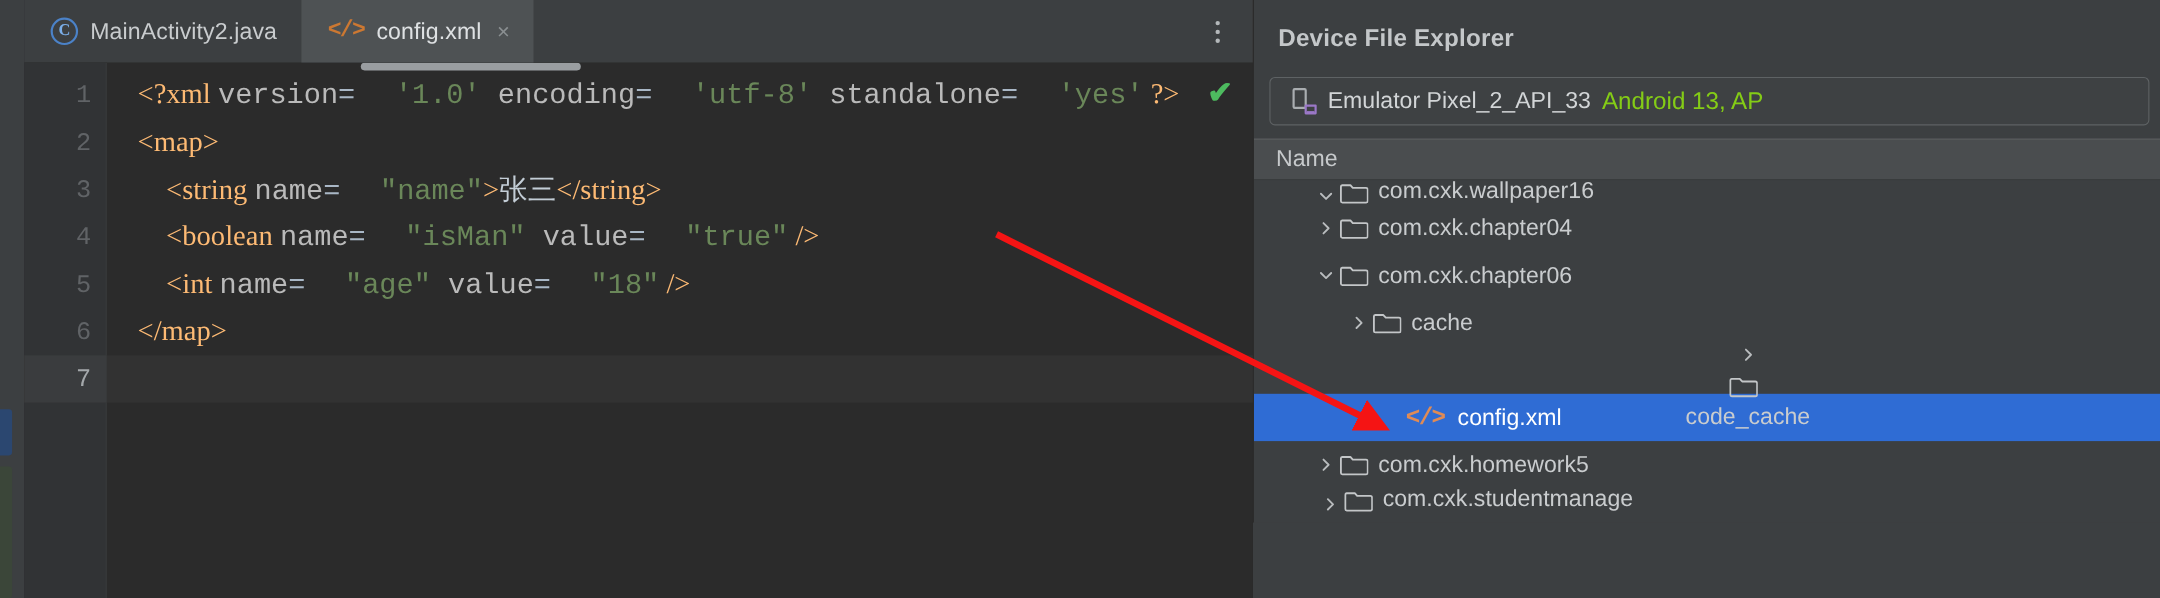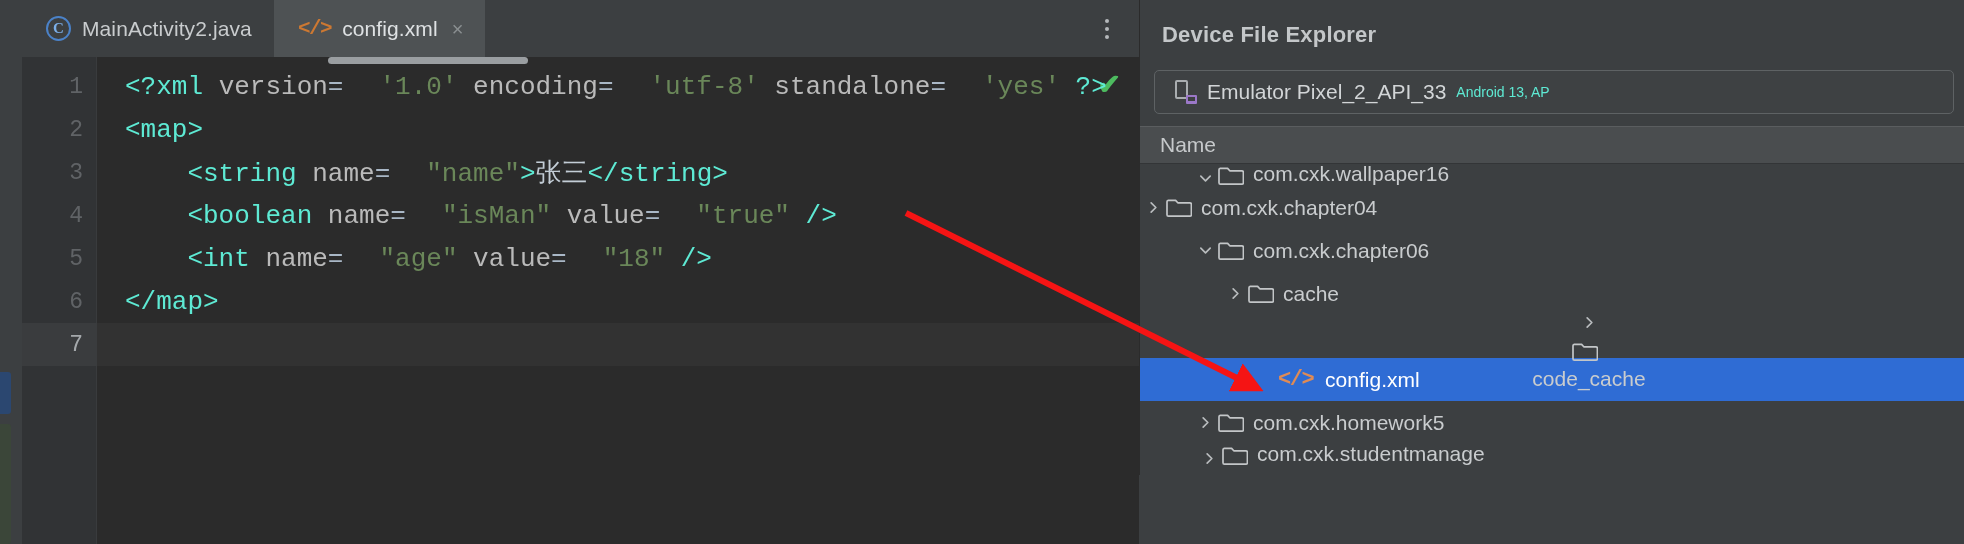--- a/index.html
+++ b/index.html
@@ -170,21 +170,21 @@
 
   .code-text {
     font-family: "Liberation Mono", monospace;
     font-size: 26px;
     white-space: pre;
     padding-left: 28px;
     color: #A9B7C6;
     z-index: 2;
     position: relative;
   }
-  .tag    { color: #5eead4; }
+  .tag    { color: #fdba74; font-family: Liberation Serif, serif; }
   .attr   { color: #BABABA; }
   .str    { color: #6A8759; margin-left: 36px; }
   .txt    { color: #C3CDD6; }
   .punc   { color: #A9B7C6; }
 
   .check-mark {
     position: absolute;
     right: 18px;
     top: 14px;
     color: #4DBB5F;
@@ -241,22 +241,22 @@
     padding: 0 20px;
     flex: 0 0 44px;
     overflow: hidden;
   }
   .device-name {
     font-size: 21px;
     color: #D2D5D7;
     white-space: nowrap;
   }
   .device-meta {
-    font-size: 14px;
-    color: #5eead4;
+    font-size: 22px;
+    color: #84cc16;
     white-space: nowrap;
   }
   .dev-icon {
     width: 22px; height: 24px;
     position: relative;
     flex: 0 0 22px;
   }
   .dev-icon .phone {
     position: absolute;
     left: 0; top: 0;
@@ -454,21 +454,21 @@
           <span class="twisty">
             <svg viewBox="0 0 16 16" width="15" height="15">
               <path d="M3 5.5 L8 10.5 L13 5.5" fill="none" stroke="#B9BCBE" stroke-width="1.8" stroke-linecap="round" stroke-linejoin="round"></path>
             </svg>
           </span>
           <span class="folder-icon"><svg viewBox="0 0 26 21" width="26" height="21">
               <path d="M2.2 3.4 h7.4 l2.2 2.4 h12 a1.6 1.6 0 0 1 1.6 1.6 v10.4 a1.4 1.4 0 0 1 -1.4 1.4 h-21.6 a1.4 1.4 0 0 1 -1.4 -1.4 v-13 a1.4 1.4 0 0 1 1.2 -1.4 z" fill="none" stroke="#C3C6C8" stroke-width="1.7" stroke-linejoin="round"></path>
             </svg></span>
           <span class="tree-label">com.cxk.wallpaper16</span>
         </div>
-        <div class="tree-row" style="">
+        <div class="tree-row" style="padding-left: 52px;">
           <span class="twisty">
             <svg viewBox="0 0 16 16" width="15" height="15">
               <path d="M5.5 3 L10.5 8 L5.5 13" fill="none" stroke="#B9BCBE" stroke-width="1.8" stroke-linecap="round" stroke-linejoin="round"></path>
             </svg>
           </span>
           <span class="folder-icon"><svg viewBox="0 0 26 21" width="26" height="21">
               <path d="M2.2 3.4 h7.4 l2.2 2.4 h12 a1.6 1.6 0 0 1 1.6 1.6 v10.4 a1.4 1.4 0 0 1 -1.4 1.4 h-21.6 a1.4 1.4 0 0 1 -1.4 -1.4 v-13 a1.4 1.4 0 0 1 1.2 -1.4 z" fill="none" stroke="#C3C6C8" stroke-width="1.7" stroke-linejoin="round"></path>
             </svg></span>
           <span class="tree-label">com.cxk.chapter04</span>
         </div>

